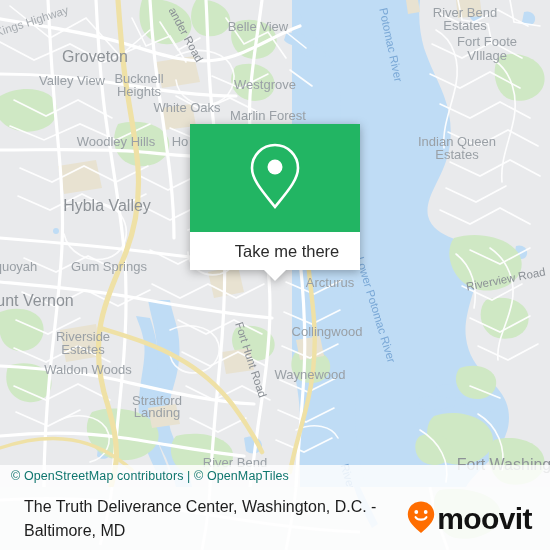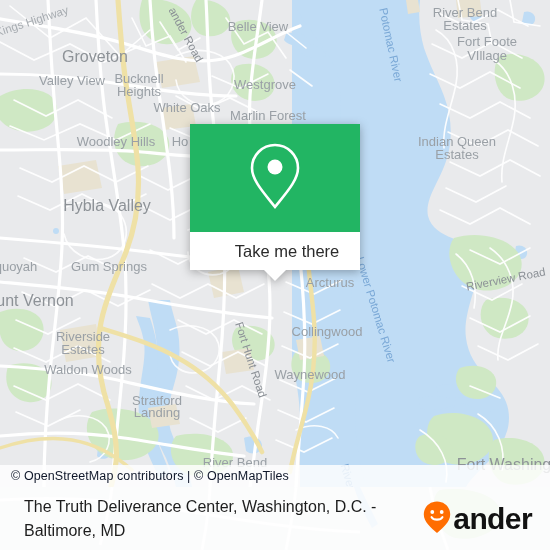--- a/index.html
+++ b/index.html
@@ -58,21 +58,21 @@
     width: 550px;
     height: 22px;
     background: rgba(255,255,255,0.82);
     display: flex;
     align-items: center;
     box-sizing: border-box;
     padding-left: 11px;
   }
   #attribution span {
     font-size: 12.5px;
-    color: #0f172a;
+    color: #0f766e;
     letter-spacing: 0.1px;
     white-space: nowrap;
   }
 
   
   #popup {
     position: absolute;
     left: 190px;
     top: 124px;
     width: 170px;
@@ -485,18 +485,18 @@
       <div id="footer-title">The Truth Deliverance Center, Washington, D.C. - Baltimore, MD</div>
       <div id="brand">
         <span>
           <svg width="30" height="34" viewBox="0 0 30 34" aria-hidden="true">
             <path d="M15 1.5 C7.5 1.5 1.8 7.2 1.8 14.4 C1.8 22 9 27.5 15 33 C21 27.5 28.2 22 28.2 14.4 C28.2 7.2 22.5 1.5 15 1.5 Z" fill="#ff6d00"></path>
             <circle cx="10.3" cy="12" r="1.9" fill="#ffffff"></circle>
             <circle cx="19.7" cy="12" r="1.9" fill="#ffffff"></circle>
             <path d="M9.6 17.2 C11.4 20.4 18.6 20.4 20.4 17.2" stroke="#ffffff" stroke-width="2.1" fill="none" stroke-linecap="round"></path>
           </svg>
         </span>
-        <span id="brand-word">ander</span>
+        <span id="brand-word">moovit</span>
       </div>
     </div>
   </div>
 
 </div>
 
 </body></html>

